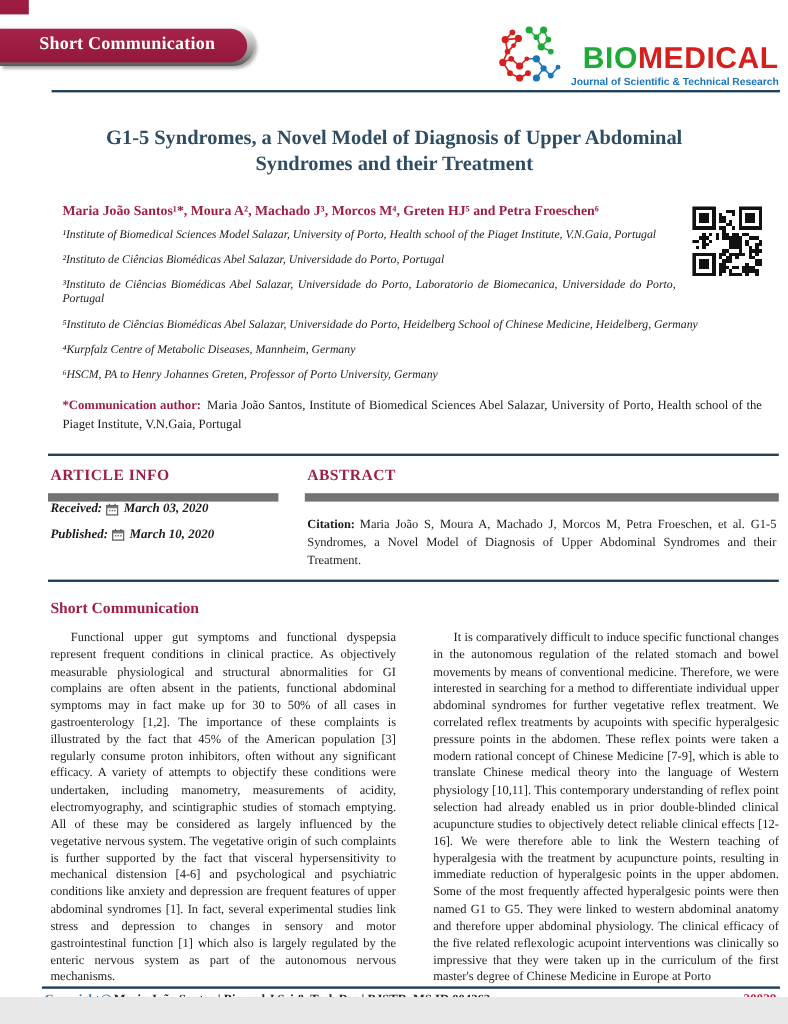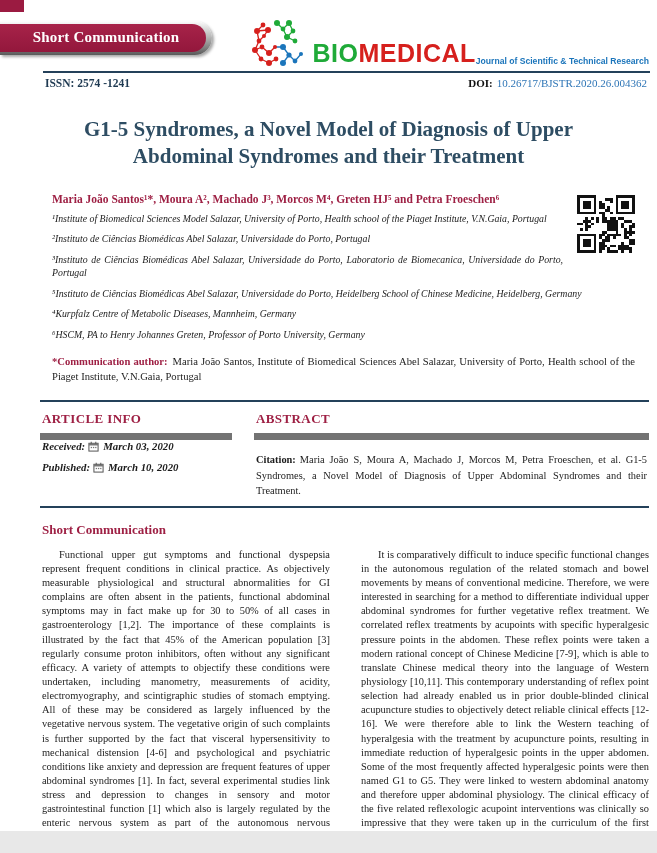--- a/index.html
+++ b/index.html
@@ -17,33 +17,33 @@
     background:linear-gradient(180deg,#fdfdfd 0%,#b9b9b9 45%,#5a5a5a 100%);
     border-radius:0 20px 20px 0; padding:3px 6px 3px 0;
     box-shadow:2px 2px 3px rgba(0,0,0,.35);
   }
   .badge {
     background:linear-gradient(180deg,#a72349 0%,#93173c 100%);
     border-radius:0 15px 15px 0; color:#fff; text-align:center;
     font-size:15px; font-weight:bold; padding:5px 4px 6px 10px; letter-spacing:.2px;
   }
   .logo { display:flex; align-items:center; margin-right:8px; }
-  .logo-text { display:flex; align-items:flex-end; margin-left:2px;margin-top:20px; }
+  .logo-text { display:flex; flex-direction:column; align-items:flex-end; margin-left:2px;margin-top:20px; }
   .logo-word { font-family:"Liberation Sans", sans-serif; font-weight:bold; font-size:25px; letter-spacing:.5px; line-height:1; }
   .logo-bio { color:#1faa38; }
   .logo-medical { color:#d6201d; }
   .logo-sub { font-family:"Liberation Sans", sans-serif; font-weight:bold; font-size:8.6px; color:#1b75bb; margin-top:1px; }
   .head-rule { border:none; border-top:2px solid #24415a; margin:2px 7px 0 43px; }
   .issn-doi { display:flex; justify-content:space-between; margin:4px 10px 0 45px; }
   .issn { font-size:11.5px; font-weight:bold; color:#1f3a52; }
   .doi { font-size:11px; }
   .doi-label { font-weight:bold; color:#111; }
   .doi-value { color:#2e75b6; margin-left:4px; text-decoration:none; }
   
-  .title { margin:27px 55px 0 55px; text-align:center; font-size:21px; font-weight:bold; color:#2e4d63; line-height:1.3; }
+  .title { margin:27px 55px 0 55px; text-align:center; font-size:17px; font-weight:bold; color:#2e4d63; line-height:1.3; }
   .byline-block { margin:22px 22px 0 52px; }
   .qr { float:right; width:58px; height:58px; margin:2px 0 6px 14px; }
   .authors { font-size:11.5px; font-weight:bold; color:#9e2044; margin-bottom:8px; }
   .aff { font-size:9.8px; font-style:italic; color:#222; margin-top:8px; text-align:justify; line-height:1.3; }
   .corresponding { font-size:10.6px; margin-top:12px; text-align:justify; line-height:1.45; }
   .cor-label { font-weight:bold; color:#9e2044; font-style:normal; }
   .cor-text { margin-left:5px; }
   
   .sep-rule { border:none; border-top:2px solid #24415a; margin:16px 8px 0 40px; }
   .info-grid { display:grid; grid-template-columns:192px 1fr; column-gap:22px; margin:0 8px 0 40px; }
@@ -124,26 +124,20 @@
       </svg>
       <div class="logo-text">
         <div class="logo-word"><span class="logo-bio">BIO</span><span class="logo-medical">MEDICAL</span></div>
         <div class="logo-sub">Journal of Scientific &amp; Technical Research</div>
       </div>
     </div>
   </div>
 
   <hr class="head-rule">
 
-  <div class="issn-doi">
-    <span class="issn">ISSN: 2574 -1241</span>
-    <span class="doi">
-      <span class="doi-label">DOI:</span><a href="#" class="doi-value">10.26717/BJSTR.2020.26.004362</a>
-    </span>
-  </div>
 
   <h1 class="title">G1-5 Syndromes, a Novel Model of Diagnosis of Upper Abdominal Syndromes and their Treatment</h1>
 
   <div class="byline-block">
     <svg class="qr" id="qr" viewBox="0 0 21 21" shape-rendering="crispEdges">
         <rect x="0" y="0" width="21" height="21" fill="#fff"></rect>
         <rect x="10" y="1" width="1" height="1" fill="#111"></rect>
         <rect x="11" y="1" width="1" height="1" fill="#111"></rect>
         <rect x="12" y="1" width="1" height="1" fill="#111"></rect>
         <rect x="8" y="2" width="1" height="1" fill="#111"></rect>

